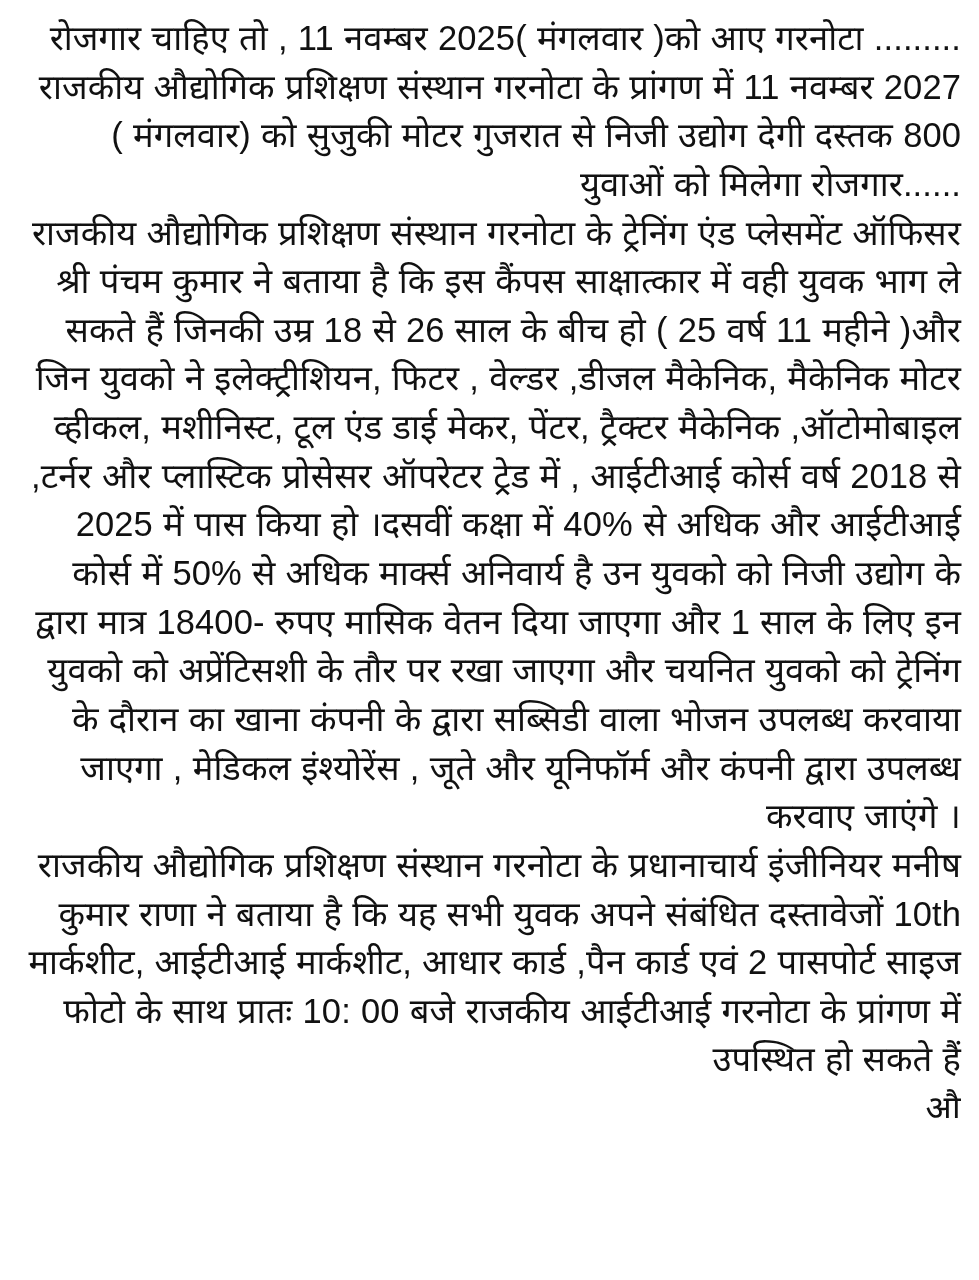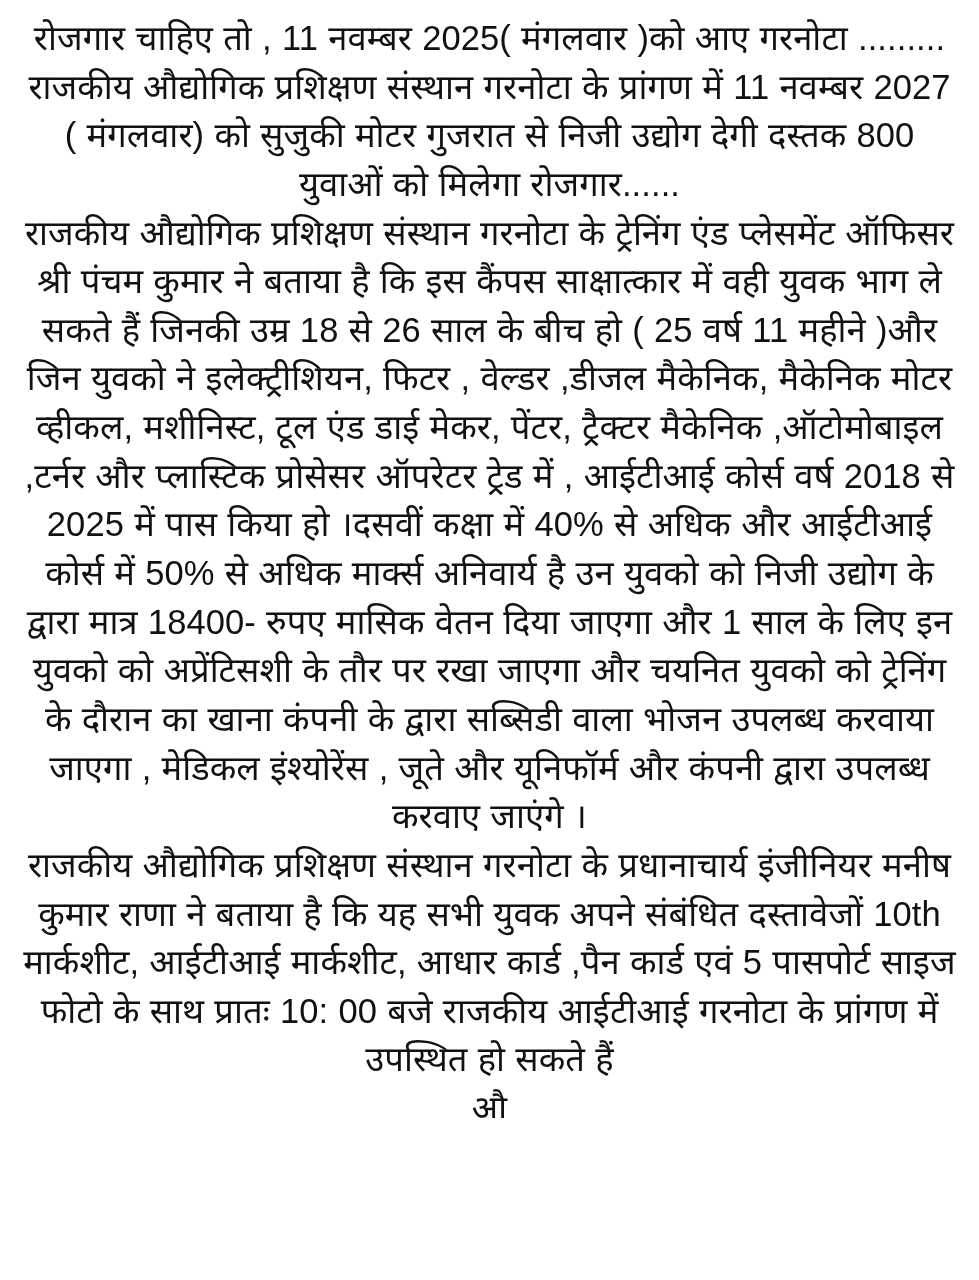--- a/index.html
+++ b/index.html
@@ -20,21 +20,21 @@
     padding: 14px 18px 0 18px;
     background: #ffffff;
     color: #121212;
   }
   .doc-body {
     font-size: 34.5px;
     line-height: 1.41;
     letter-spacing: 0.1px;
     font-weight: 400;
     color: #111111;
-    text-align: center;
+    text-align: right;
     word-spacing: 0.5px;
   }
   .para {
     margin: 0;
     padding: 0;
   }
   .para + .para {
     margin-top: 0px;
   }
   .clip-last {
@@ -43,16 +43,16 @@
   }
 </style>
 </head>
 <body>
 
 <div class="page">
   <div class="doc-body">
     <p class="para">रोजगार चाहिए तो , 11 नवम्बर 2025( मंगलवार )को  आए गरनोटा  .........</p>
     <p class="para"> राजकीय औद्योगिक प्रशिक्षण संस्थान गरनोटा के प्रांगण में 11 नवम्बर 2027 ( मंगलवार) को  सुजुकी मोटर  गुजरात से निजी उद्योग देगी दस्तक 800 युवाओं को मिलेगा रोजगार......</p>
     <p class="para">राजकीय औद्योगिक प्रशिक्षण संस्थान गरनोटा के ट्रेनिंग एंड प्लेसमेंट ऑफिसर श्री पंचम कुमार ने बताया है कि  इस कैंपस साक्षात्कार में वही युवक भाग ले सकते हैं जिनकी उम्र 18 से 26 साल के बीच हो ( 25 वर्ष 11 महीने )और जिन युवको ने इलेक्ट्रीशियन, फिटर , वेल्डर ,डीजल मैकेनिक, मैकेनिक मोटर व्हीकल, मशीनिस्ट, टूल एंड डाई मेकर, पेंटर, ट्रैक्टर मैकेनिक ,ऑटोमोबाइल ,टर्नर और प्लास्टिक प्रोसेसर ऑपरेटर  ट्रेड में , आईटीआई कोर्स वर्ष  2018 से 2025 में  पास किया हो ।दसवीं कक्षा में 40% से अधिक और आईटीआई कोर्स  में 50% से अधिक मार्क्स अनिवार्य है उन युवको को निजी उद्योग के द्वारा   मात्र 18400- रुपए मासिक वेतन दिया जाएगा और 1 साल के लिए इन  युवको  को अप्रेंटिसशी के तौर पर रखा जाएगा और चयनित युवको  को  ट्रेनिंग के दौरान का खाना कंपनी के द्वारा सब्सिडी वाला भोजन उपलब्ध  करवाया जाएगा , मेडिकल इंश्योरेंस ,  जूते और यूनिफॉर्म और कंपनी द्वारा उपलब्ध करवाए जाएंगे ।</p>
-    <p class="para">राजकीय औद्योगिक प्रशिक्षण संस्थान गरनोटा के प्रधानाचार्य इंजीनियर मनीष कुमार राणा ने बताया है कि यह सभी युवक अपने संबंधित दस्तावेजों  10th मार्कशीट, आईटीआई मार्कशीट, आधार कार्ड ,पैन कार्ड एवं 5 पासपोर्ट साइज फोटो  के साथ प्रातः 10: 00 बजे राजकीय आईटीआई गरनोटा के प्रांगण में उपस्थित हो सकते हैं</p>
+    <p class="para">राजकीय औद्योगिक प्रशिक्षण संस्थान गरनोटा के प्रधानाचार्य इंजीनियर मनीष कुमार राणा ने बताया है कि यह सभी युवक अपने संबंधित दस्तावेजों  10th मार्कशीट, आईटीआई मार्कशीट, आधार कार्ड ,पैन कार्ड एवं 2 पासपोर्ट साइज फोटो  के साथ प्रातः 10: 00 बजे राजकीय आईटीआई गरनोटा के प्रांगण में उपस्थित हो सकते हैं</p>
     <p class="para clip-last">औ</p>
   </div>
 </div>
 
 </body></html>

